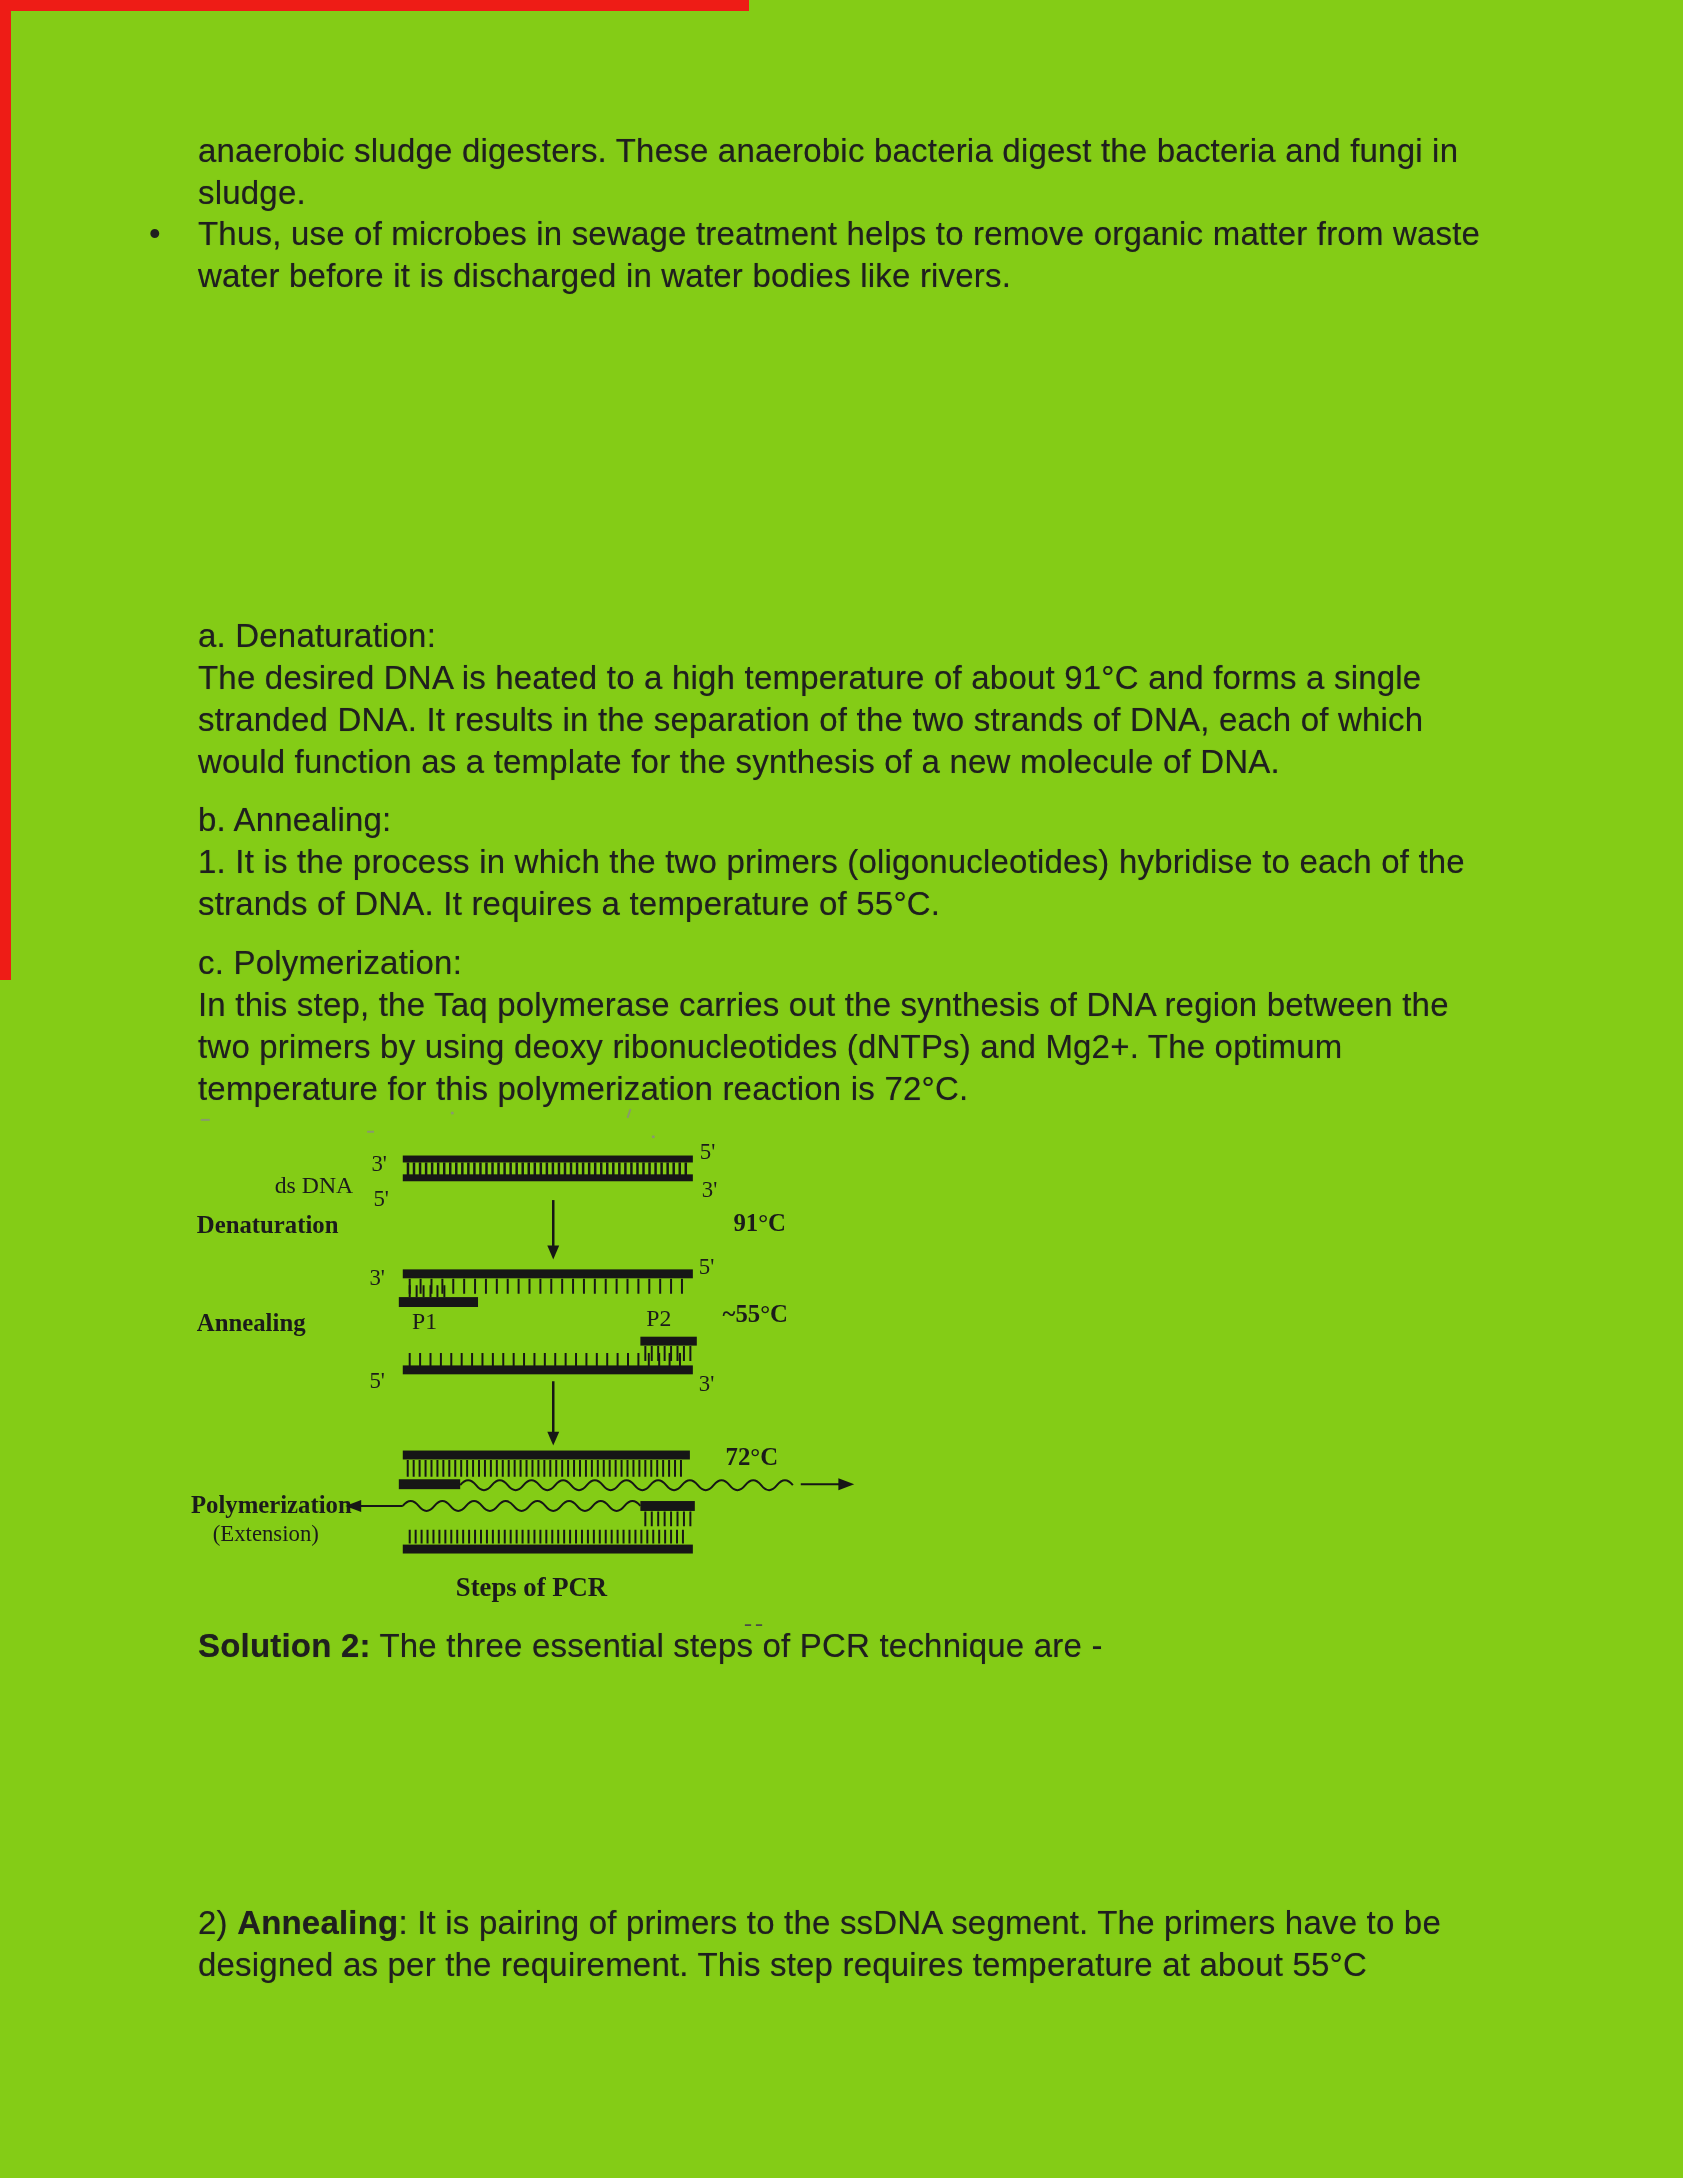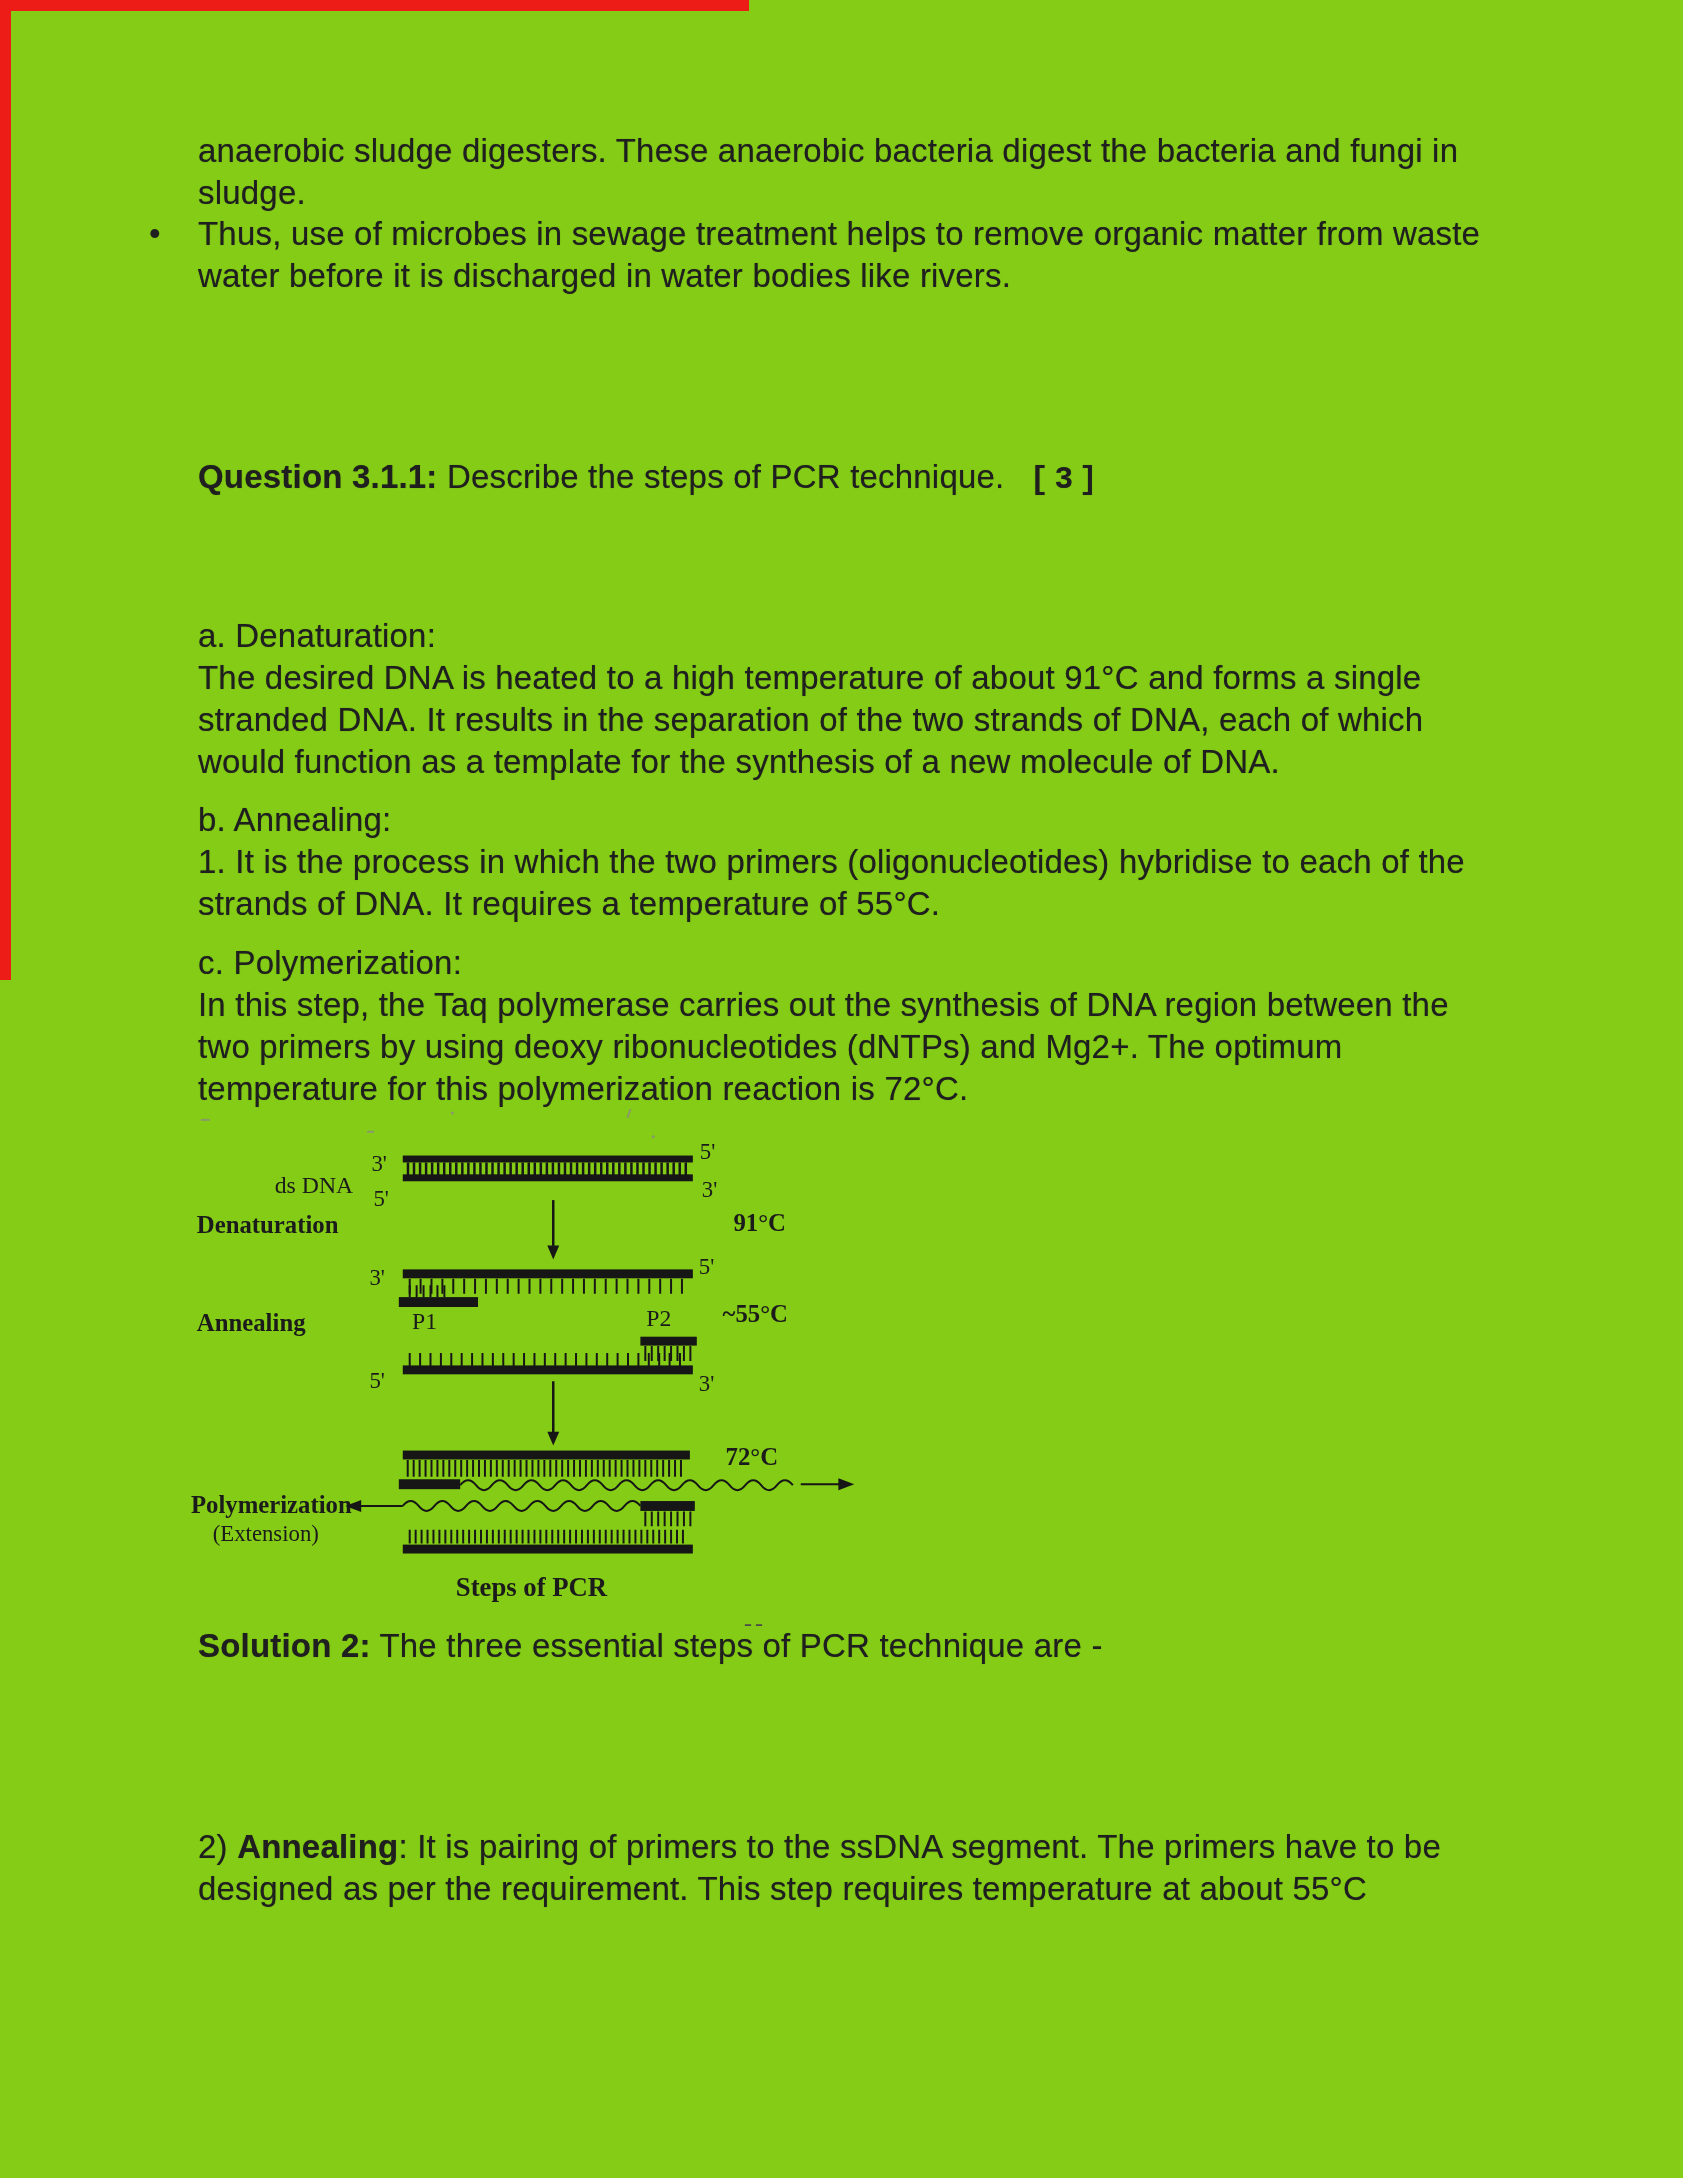--- a/index.html
+++ b/index.html
@@ -74,21 +74,20 @@
   <div class="red-line red-h"></div>
 
   <div class="para" style="top:130px">anaerobic sludge digesters. These anaerobic bacteria digest the bacteria and fungi in
 sludge.</div>
 
   <span class="bullet" style="top:213px">•</span>
   <div class="para" style="top:213px">Thus, use of microbes in sewage treatment helps to remove organic matter from waste
 water before it is discharged in water bodies like rivers.</div>
 
 
-  <div class="para" style="top:456px"><span class="b">Question 3.1.1:</span><span> Describe the steps of PCR technique. </span><span class="marks">[3]</span></div>
 
 
   <div class="para" style="top:615px">a. Denaturation:
 The desired DNA is heated to a high temperature of about 91°C and forms a single
 stranded DNA. It results in the separation of the two strands of DNA, each of which
 would function as a template for the synthesis of a new molecule of DNA.</div>
 
   <div class="para" style="top:799px">b. Annealing:
 1. It is the process in which the two primers (oligonucleotides) hybridise to each of the
 strands of DNA. It requires a temperature of 55°C.</div>
@@ -191,17 +190,17 @@
 
       <text class="dg-label dg-bold" font-size="27" text-anchor="middle" x="352" y="497">Steps of PCR</text>
     </svg>
   </div>
 
   <div class="stray">--</div>
 
   <div class="para" style="top:1625px"><span class="b">Solution 2:</span><span> The three essential steps of PCR technique are -</span></div>
 
 
-  <div class="para" style="top:1826px"><span>2) </span><span class="b">Annealing</span><span>: It is pairing of primers to the ssDNA segment. The primers have to be
+  <div class="para" style="top:1902px"><span>2) </span><span class="b">Annealing</span><span>: It is pairing of primers to the ssDNA segment. The primers have to be
 designed as per the requirement. This step requires temperature at about 55°C</span></div>
 
 </div>
 
 
 </body></html>

